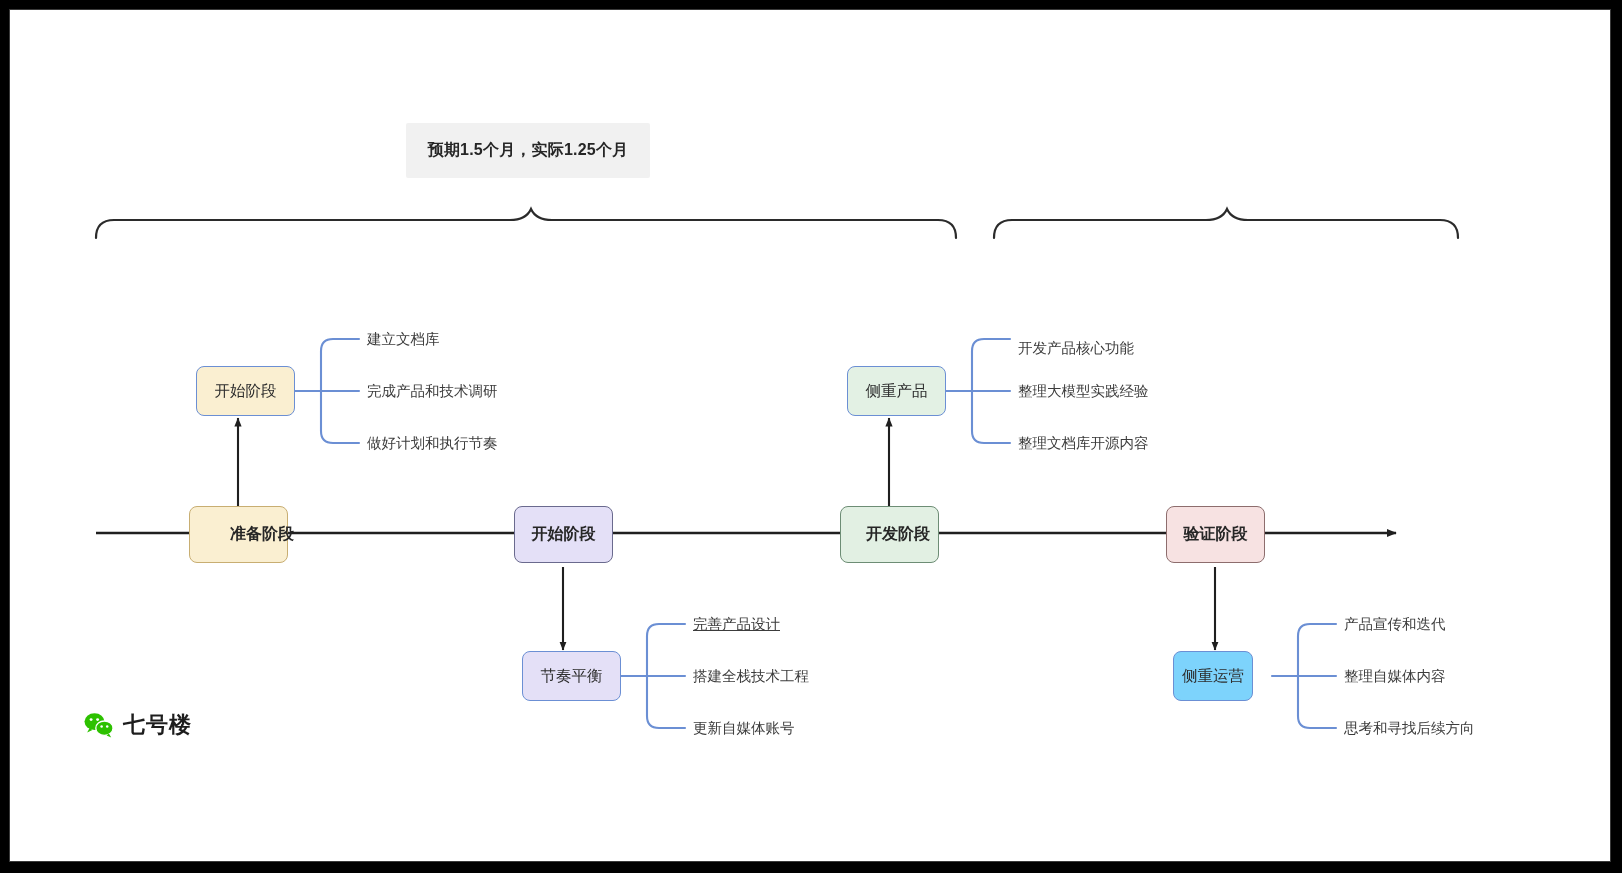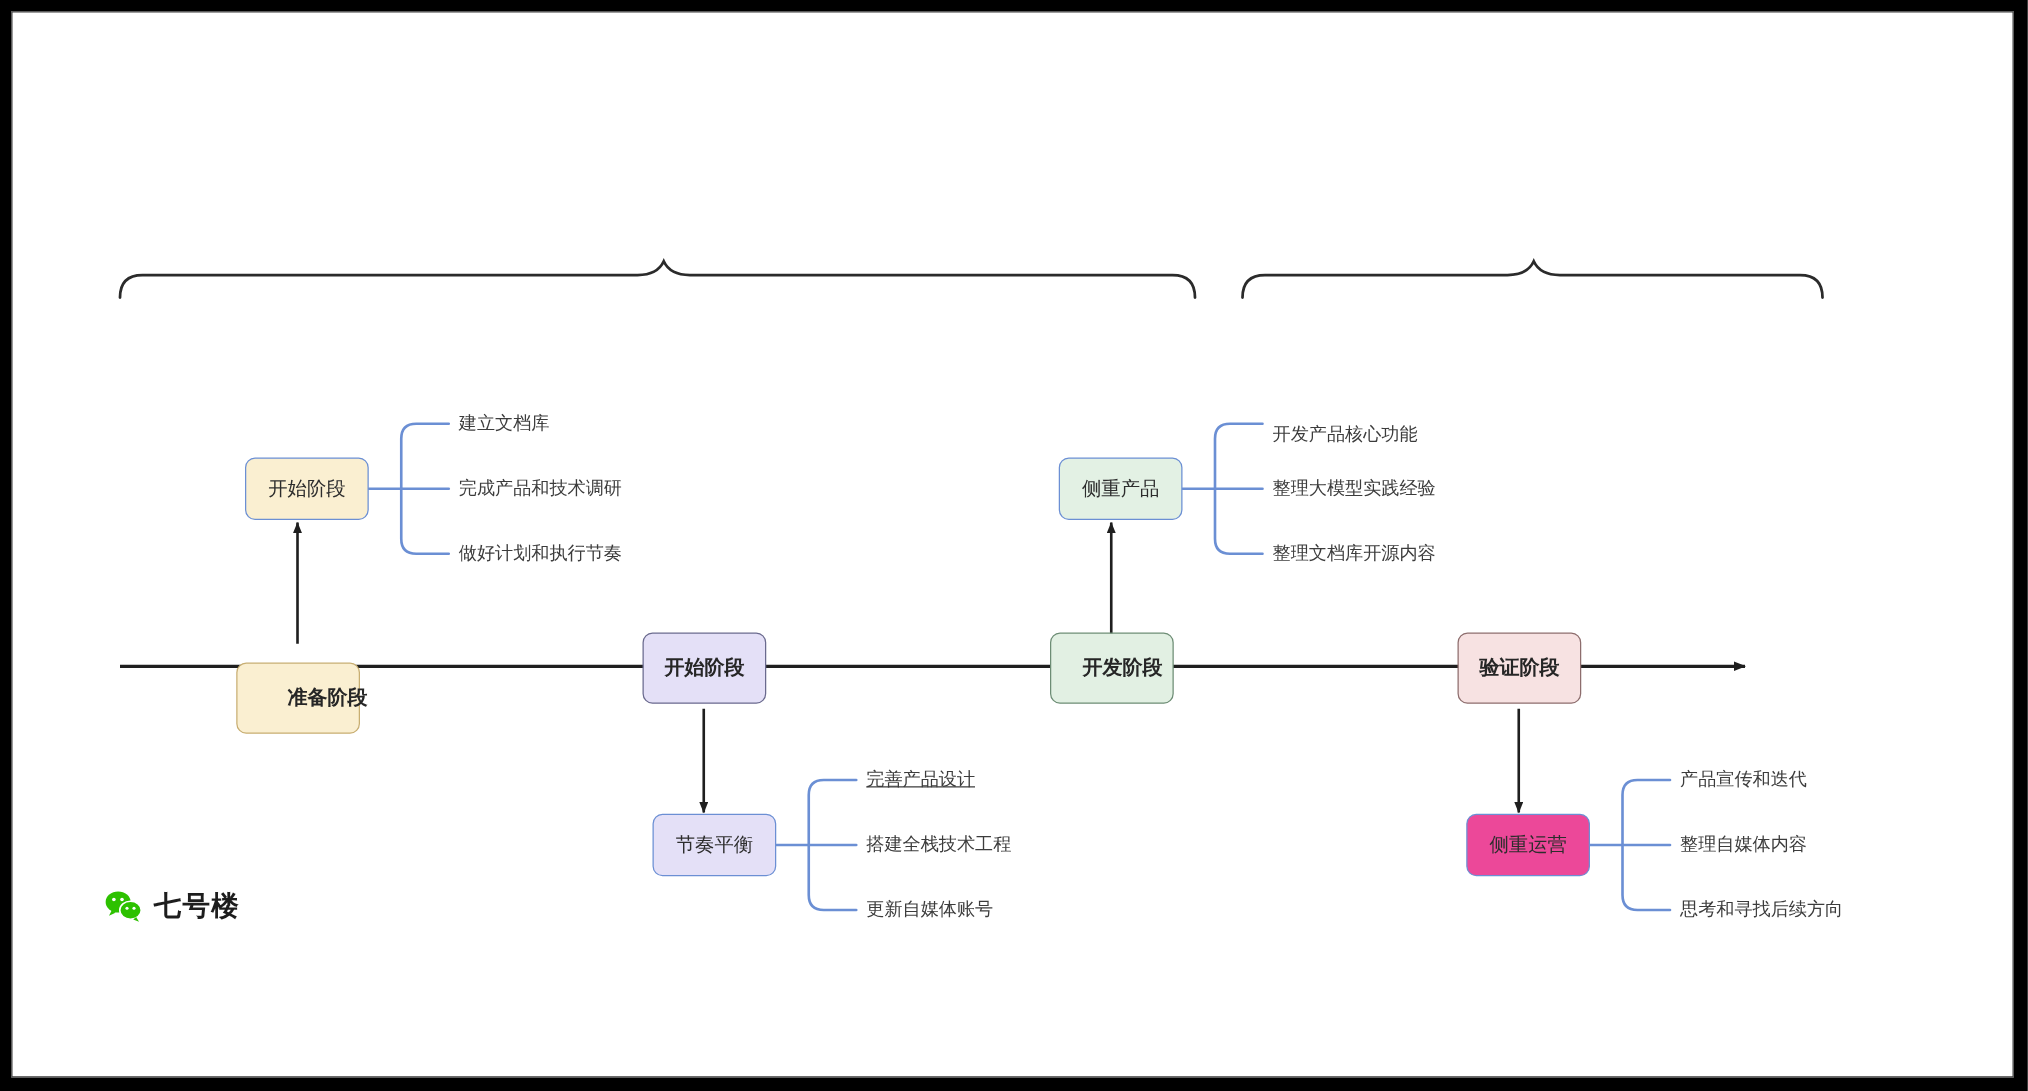--- a/index.html
+++ b/index.html
@@ -170,22 +170,25 @@
         <line x1="962" y1="381" x2="1000" y2="381"></line>
       </g>
 
       <g stroke="#6b8fd4" stroke-width="2.1" fill="none" stroke-linecap="round">
         <line x1="1262" y1="666" x2="1288" y2="666"></line>
         <path d="M 1326,614 L 1300,614 Q 1288,614 1288,626 L 1288,706 Q 1288,718 1300,718 L 1326,718"></path>
         <line x1="1288" y1="666" x2="1326" y2="666"></line>
       </g>
     </svg>
 
-
-    <div class="stage-box" style="left:179px; top:520px; width:99px; height:57px; background:#faefd1; border-color:#c8ae72;padding-left:47px;">
+    <div class="period-label" style="left:396px; top:113px; width:244px; height:55px;">
+      <span>预期1.5个月，实际1.25个月</span>
+    </div>
+
+    <div class="stage-box" style="left:179px; top:496px; width:99px; height:57px; background:#faefd1; border-color:#c8ae72;padding-left:47px;">
       <span>准备阶段</span>
     </div>
     <div class="stage-box" style="left:504px; top:496px; width:99px; height:57px; background:#e4e0f7; border-color:#6a6a8e;">
       <span>开始阶段</span>
     </div>
     <div class="stage-box" style="left:830px; top:496px; width:99px; height:57px; background:#e2f0e3; border-color:#6d8d75;padding-left:17px;">
       <span>开发阶段</span>
     </div>
     <div class="stage-box" style="left:1156px; top:496px; width:99px; height:57px; background:#f7e2e2; border-color:#8d6d6d;">
       <span>验证阶段</span>
@@ -193,21 +196,21 @@
 
     <div class="focus-box" style="left:186px; top:356px; width:99px; height:50px; background:#faefd1;">
       <span>开始阶段</span>
     </div>
     <div class="focus-box" style="left:512px; top:641px; width:99px; height:50px; background:#e4e0f7;">
       <span>节奏平衡</span>
     </div>
     <div class="focus-box" style="left:837px; top:356px; width:99px; height:50px; background:#e3f1e4;">
       <span>侧重产品</span>
     </div>
-    <div class="focus-box" style="left:1163px; top:641px; width:99px; height:50px; background:#ec4899;">
+    <div class="focus-box" style="left:1163px; top:641px; width:80px; height:50px; background:#7dd3fc;">
       <span>侧重运营</span>
     </div>
 
     <div class="leaf-text" style="left:357px; top:322px;">建立文档库</div>
     <div class="leaf-text" style="left:357px; top:374px;">完成产品和技术调研</div>
     <div class="leaf-text" style="left:357px; top:426px;">做好计划和执行节奏</div>
 
     <div class="leaf-text" style="left:683px; top:607px;text-decoration:underline;">完善产品设计</div>
     <div class="leaf-text" style="left:683px; top:659px;">搭建全栈技术工程</div>
     <div class="leaf-text" style="left:683px; top:711px;">更新自媒体账号</div>

